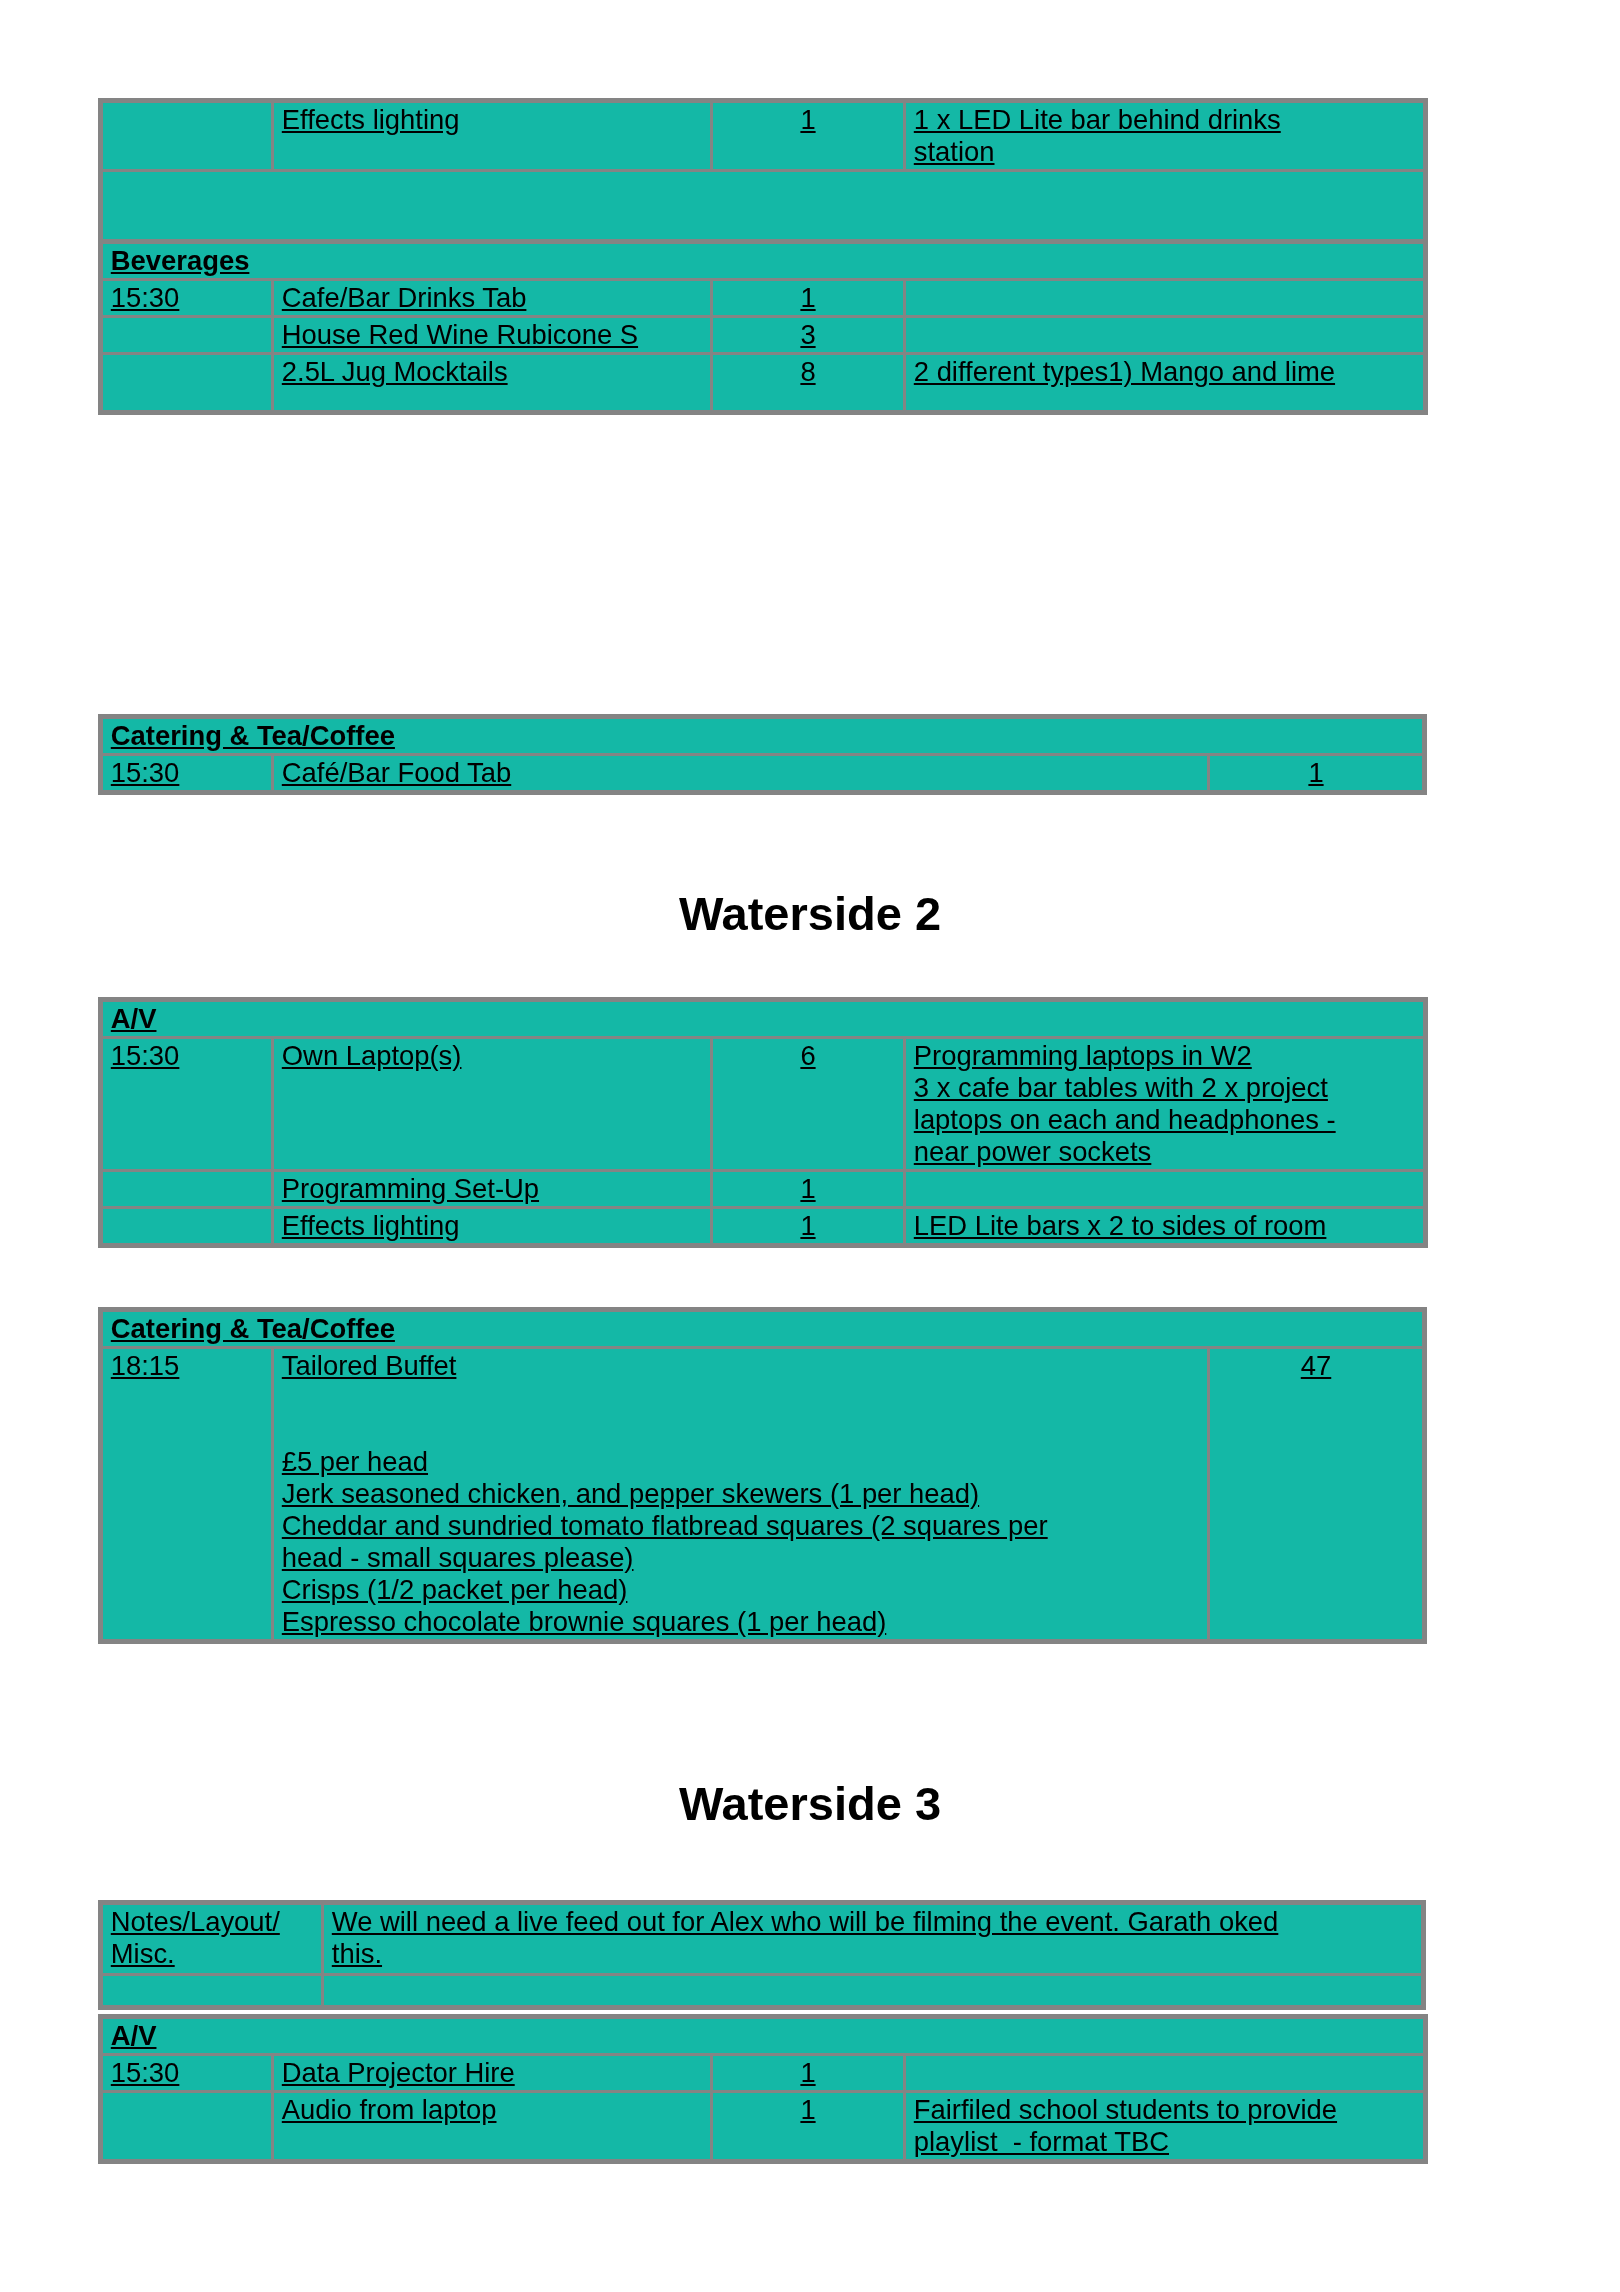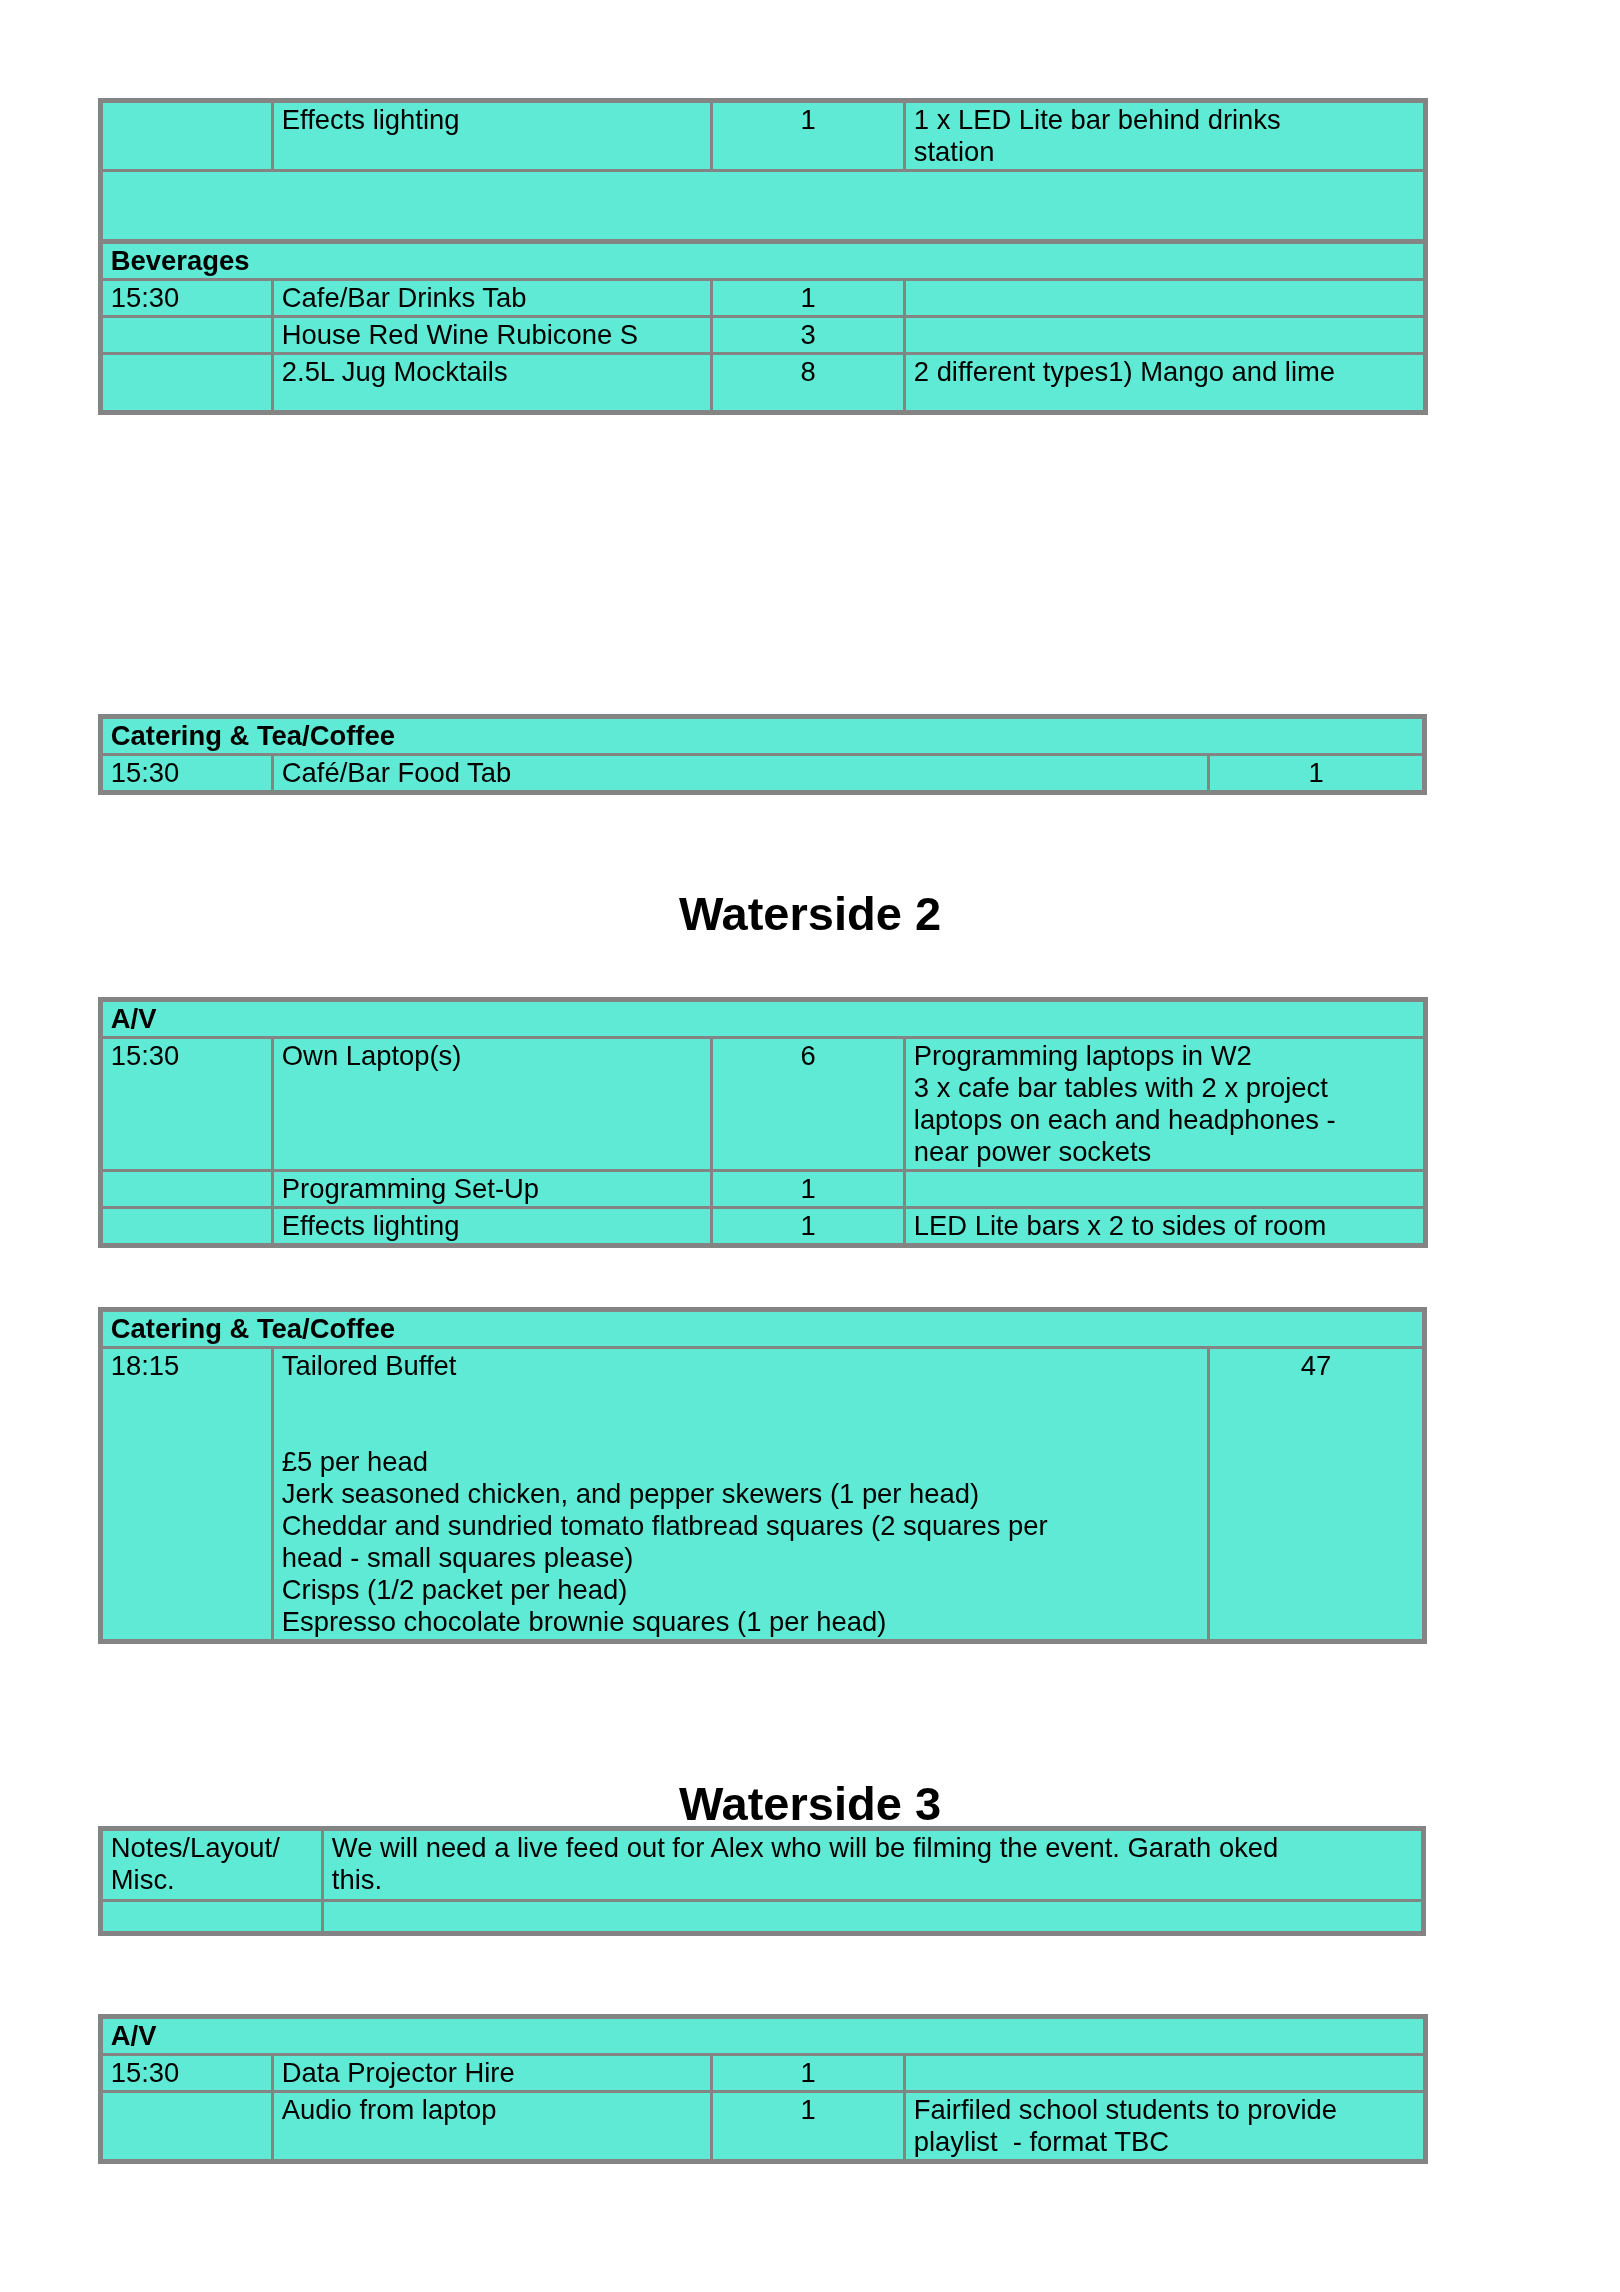--- a/index.html
+++ b/index.html
@@ -15,22 +15,23 @@
     font-family: "Liberation Sans", sans-serif;
     font-size: 27.4px;
     line-height: 32px;
     color: #000000;
   }
   table.doc {
     position: absolute;
     left: 98px;
     border-collapse: collapse;
     table-layout: fixed;
-    background: #5eead4;
+    background: #14b8a6;
     border: 5.9px solid #848484;
+    text-decoration: underline;
   }
   table.doc td {
     border: 3.9px solid #848484;
     vertical-align: top;
     padding: 1px 7.8px;
     overflow: hidden;
     white-space: pre-wrap;
     box-sizing: border-box;
   }
   table.t4  { width: 1325px; }
@@ -51,21 +52,21 @@
     line-height: 53px;
   }
   
   #table-continued   { top: 98px; }
   #table-beverages   { top: 239px; }
   #table-catering-w1 { top: 714px; }
   #heading-w2        { top: 887px; }
   #table-av-w2       { top: 997px; }
   #table-catering-w2 { top: 1307px; }
   #heading-w3        { top: 1749px; margin-top: 28px; }
-  #table-notes-w3    { top: 1826px; }
+  #table-notes-w3    { top: 1900px; }
   #table-av-w3       { top: 2014px; }
 </style>
 </head>
 <body>
 
 <div class="page">
 
   <table class="doc t4" id="table-continued">
     <colgroup>
         <col style="width:172px">

